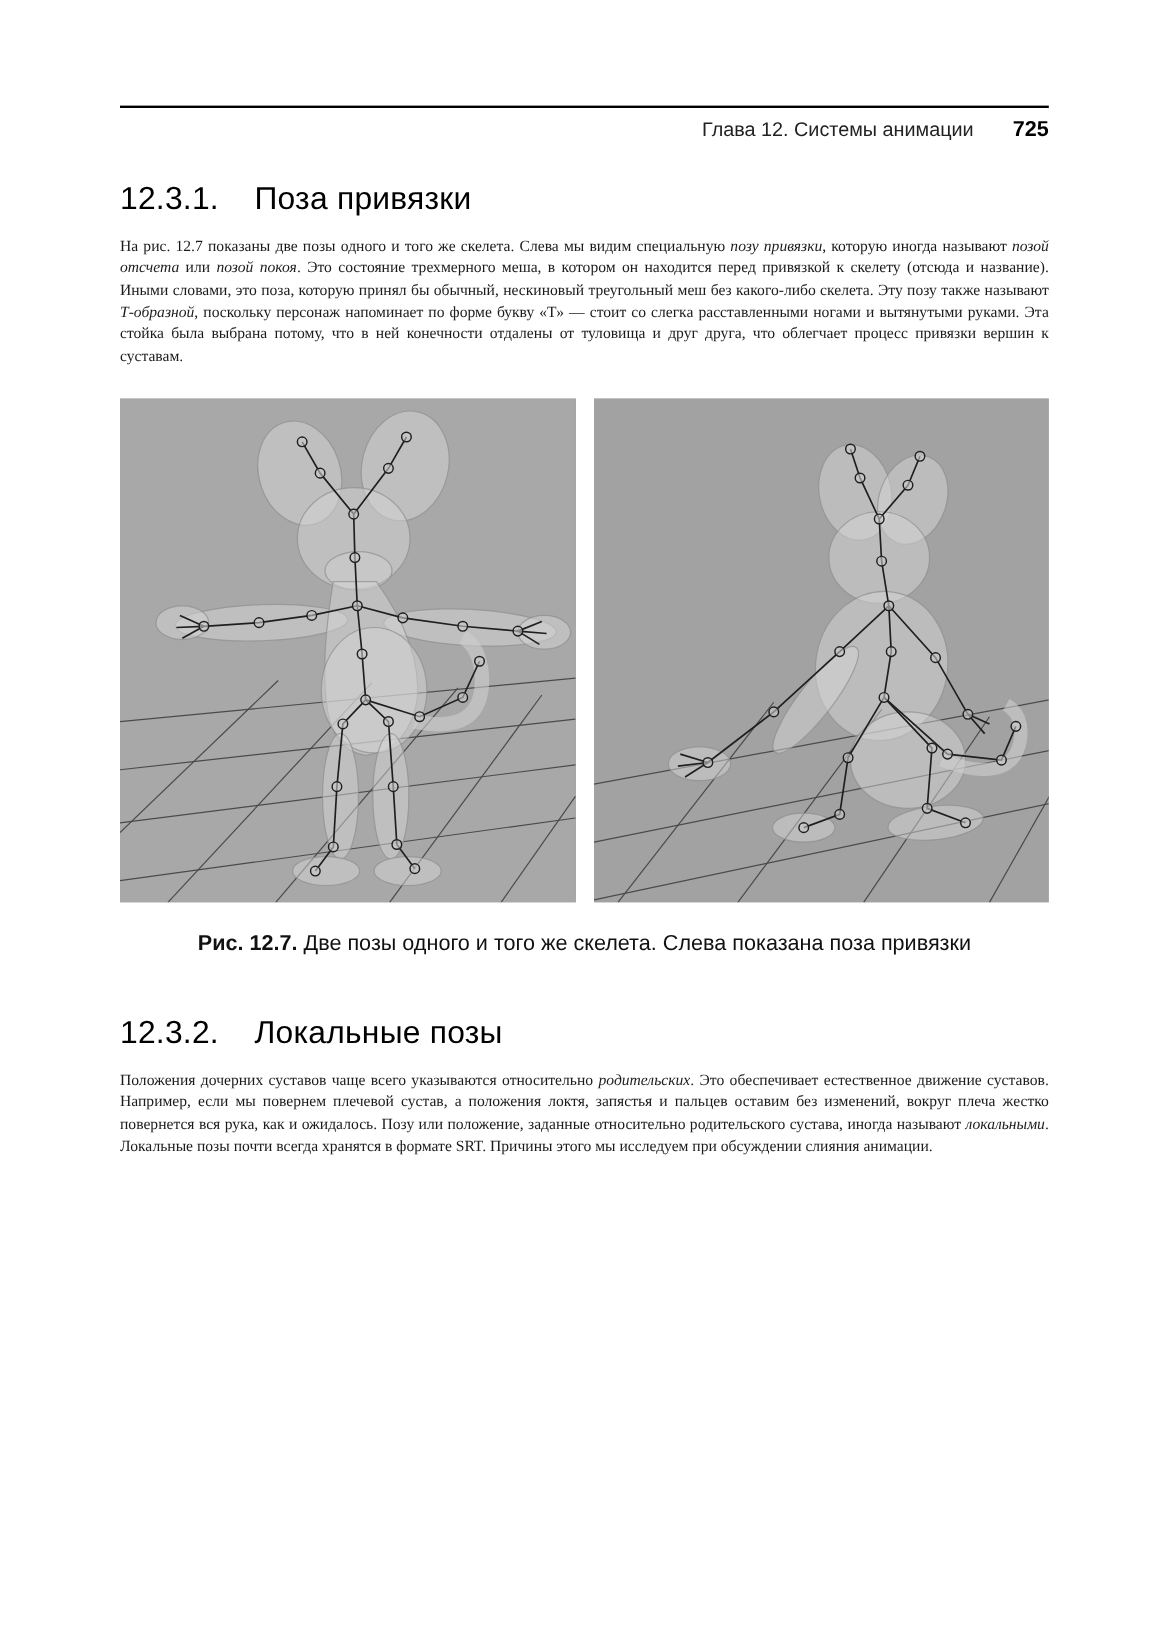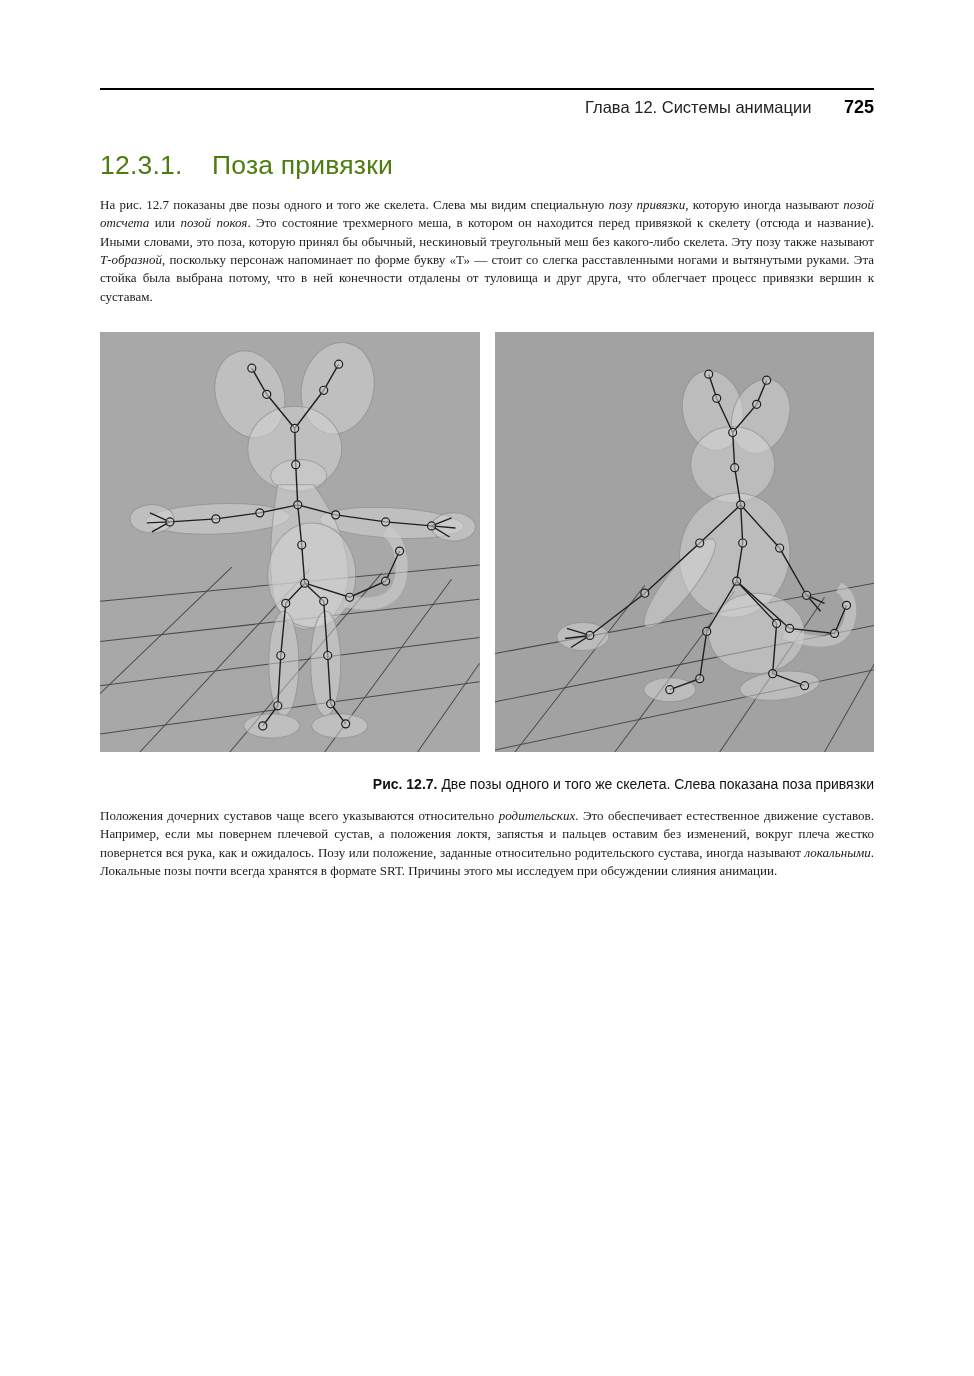--- a/index.html
+++ b/index.html
@@ -15,43 +15,43 @@
     border-top:2px solid #000;
     padding-top:7px;
     text-align:right;
     font-family:"Liberation Sans", sans-serif;
     font-size:16.5px; color:#222;
   }
   .rh-page { font-weight:bold; margin-left:28px; font-size:18px; color:#000; }
 
   .section-heading {
     font-family:"Liberation Sans", sans-serif;
-    font-size:26.5px; font-weight:normal; color:#4d7c0f;
+    font-size:26.5px; font-weight:normal; color:#000000;
     margin-top:32px; letter-spacing:0.2px;
   }
   .section-heading.mt-lg { margin-top:48px; }
   .section-heading .sh-title { margin-left:22px; }
 
   .body-text {
     margin-top:15px;
     font-size:13px; line-height:1.41;
     text-align:justify;
   }
   .body-text.indent { text-indent:30px; margin-top:0; }
   .body-text i { font-style:italic; }
 
   .figure { margin-top:26px; }
   .panels { display:flex; gap:15px; }
   .panel { flex:1; height:420px; background:#a6a6a6; overflow:hidden; }
   .panel svg { width:100%; height:100%; display:block; }
 
   .caption {
-    margin-top:24px; text-align:right;
+    margin-top:24px; text-align:center;
     font-family:"Liberation Sans", sans-serif;
-    font-size:14px; color:#111;
+    font-size:18px; color:#111;
   }
   .caption b { font-weight:bold; }
 </style>
 </head>
 <body>
 
 <div class="page">
 
   <div class="running-head">
     <span class="rh-title">Глава 12. Системы анимации</span>
@@ -221,16 +221,20 @@
         </svg>
       </div>
 
     </div>
     <figcaption class="caption">
       <b>Рис. 12.7.</b>
       <span>Две позы одного и того же скелета. Слева показана поза привязки</span>
     </figcaption>
   </figure>
 
+  <h2 class="section-heading mt-lg">
+    <span>12.3.2.</span>
+    <span class="sh-title">Локальные позы</span>
+  </h2>
 
   <p class="body-text"><span>Положения дочерних суставов чаще всего указываются относительно </span><i>родительских</i><span>. Это обеспечивает естественное движение суставов. Например, если мы повернем плечевой сустав, а положения локтя, запястья и пальцев оставим без изменений, вокруг плеча жестко повернется вся рука, как и ожидалось. Позу или положение, заданные относительно родительского сустава, иногда называют </span><i>локальными</i><span>. Локальные позы почти всегда хранятся в формате SRT. Причины этого мы исследуем при обсуждении слияния анимации.</span></p>
 
 </div>
 
 </body></html>

